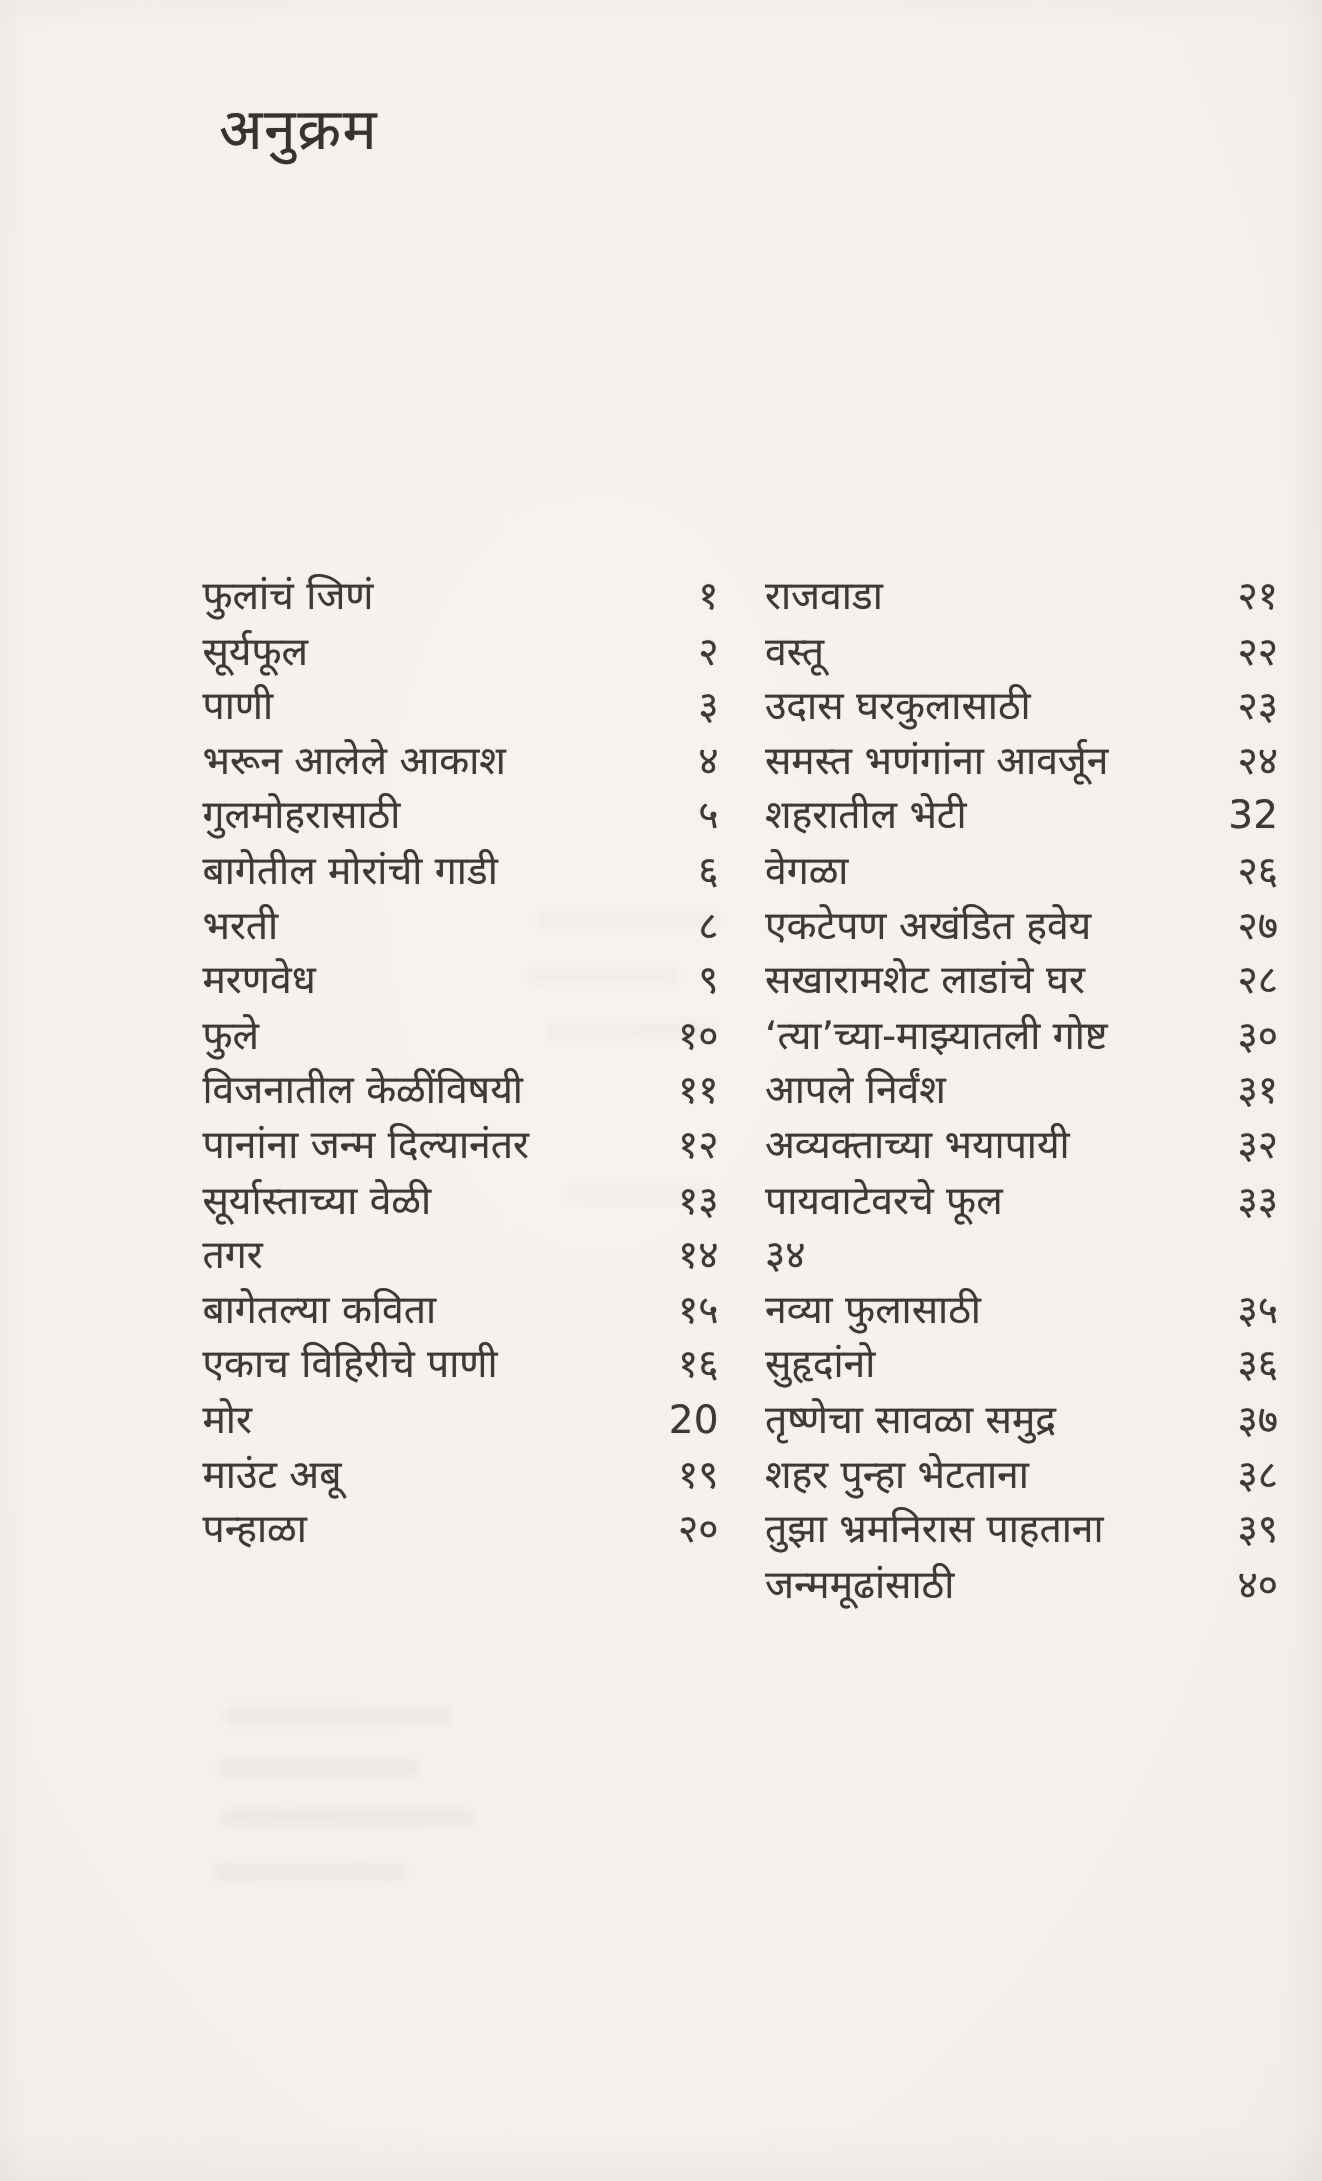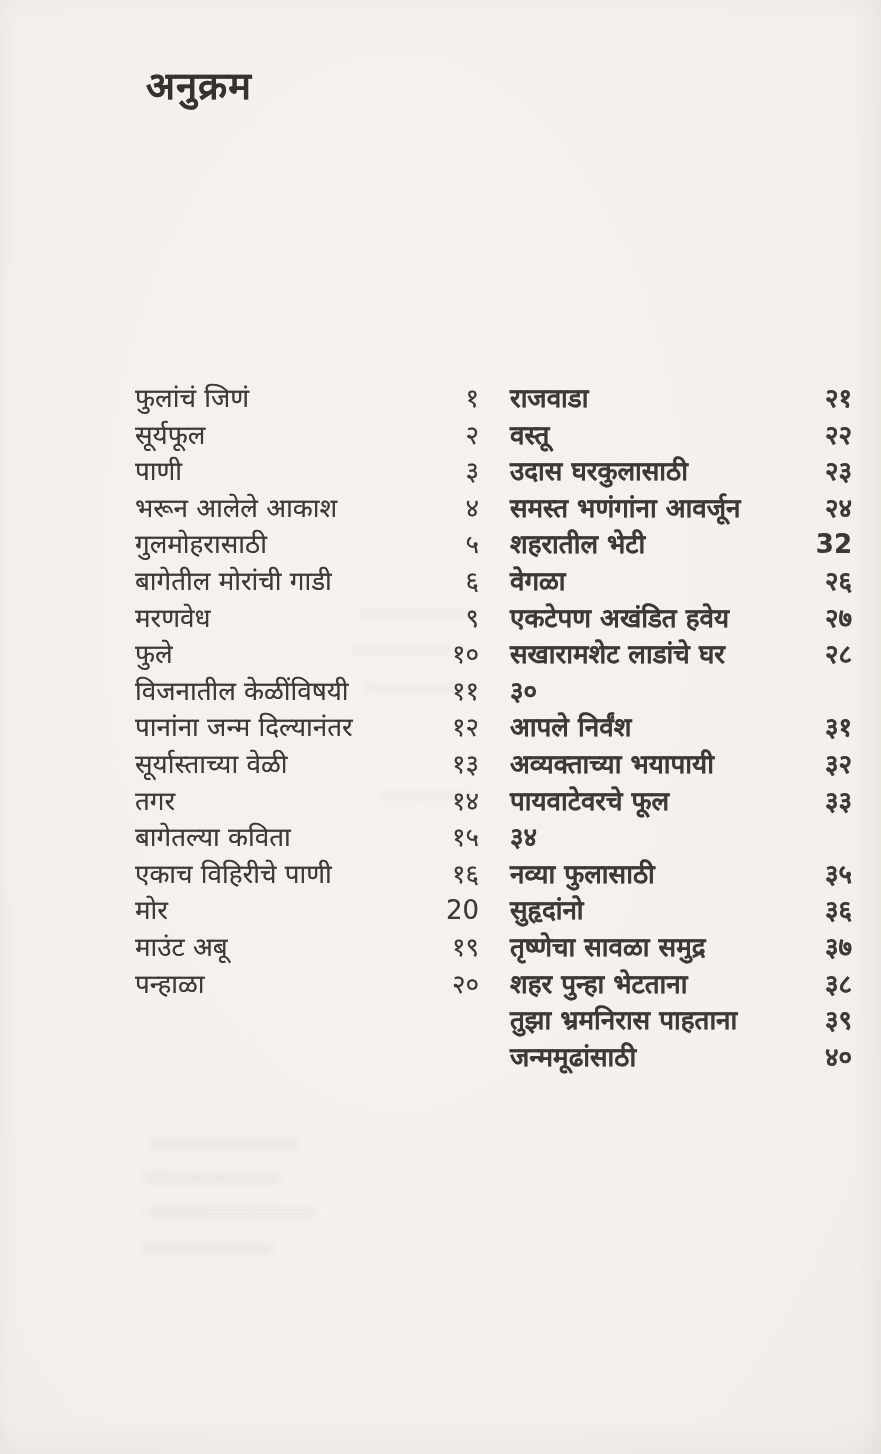--- a/index.html
+++ b/index.html
@@ -19,41 +19,40 @@
     overflow: hidden;
     font-family: "DejaVu Sans", sans-serif;
     color: #3c3936;
   }
   .title {
     position: absolute;
     left: 146px;
     top: 58px;
     margin: 0;
     font-size: 38px;
-    font-weight: 700;
+    font-weight: 400;
     letter-spacing: 1px;
     color: #35322f;
     text-shadow: 0 0 0.6px rgba(60,57,54,0.55);
   }
   .toc {
     position: absolute;
     left: 135px;
     top: 380px;
     width: 717px;
     display: flex;
     justify-content: space-between;
   }
   .col {
     width: 344px;
     display: flex;
     flex-direction: column;
   }
   .col.right-col {
     width: 342px;
-    font-weight: bold;
   }
   .toc-row {
     display: flex;
     justify-content: space-between;
     align-items: baseline;
     height: 36.6px;
   }
   .toc-title {
     font-size: 26px;
     line-height: 36.6px;
@@ -114,20 +113,24 @@
   <div class="toc-row">
     <span class="toc-title">गुलमोहरासाठी</span>
     <span class="toc-page">५</span>
   </div>
 
   <div class="toc-row">
     <span class="toc-title">बागेतील मोरांची गाडी</span>
     <span class="toc-page">६</span>
   </div>
 
+  <div class="toc-row">
+    <span class="toc-title">भरती</span>
+    <span class="toc-page">८</span>
+  </div>
 
   <div class="toc-row">
     <span class="toc-title">मरणवेध</span>
     <span class="toc-page">९</span>
   </div>
 
   <div class="toc-row">
     <span class="toc-title">फुले</span>
     <span class="toc-page">१०</span>
   </div>
@@ -213,20 +216,21 @@
     <span class="toc-title">एकटेपण अखंडित हवेय</span>
     <span class="toc-page">२७</span>
   </div>
 
   <div class="toc-row">
     <span class="toc-title">सखारामशेट लाडांचे घर</span>
     <span class="toc-page">२८</span>
   </div>
 
   <div class="toc-row">
+    <span class="toc-title">‘त्या’च्या-माझ्यातली गोष्ट</span>
     <span class="toc-page">३०</span>
   </div>
 
   <div class="toc-row">
     <span class="toc-title">आपले निर्वंश</span>
     <span class="toc-page">३१</span>
   </div>
 
   <div class="toc-row">
     <span class="toc-title">अव्यक्ताच्या भयापायी</span>

